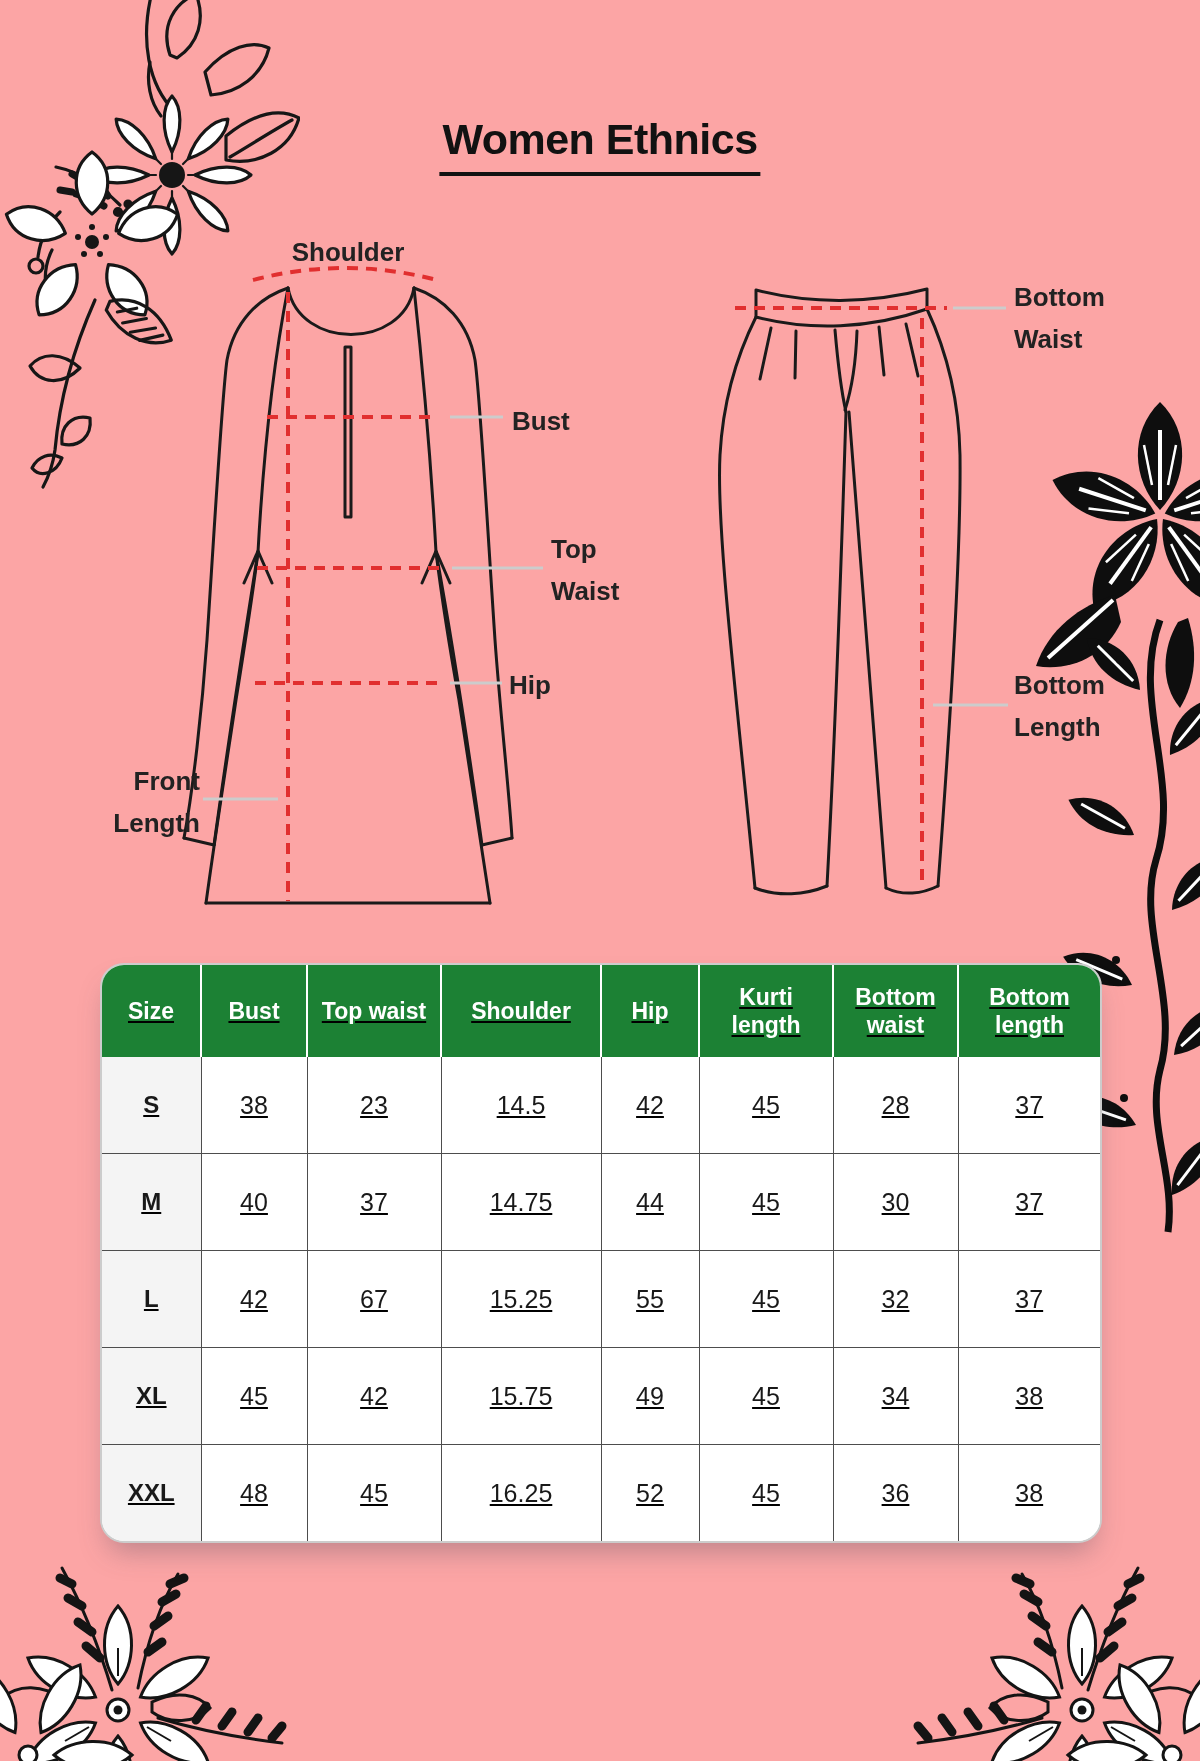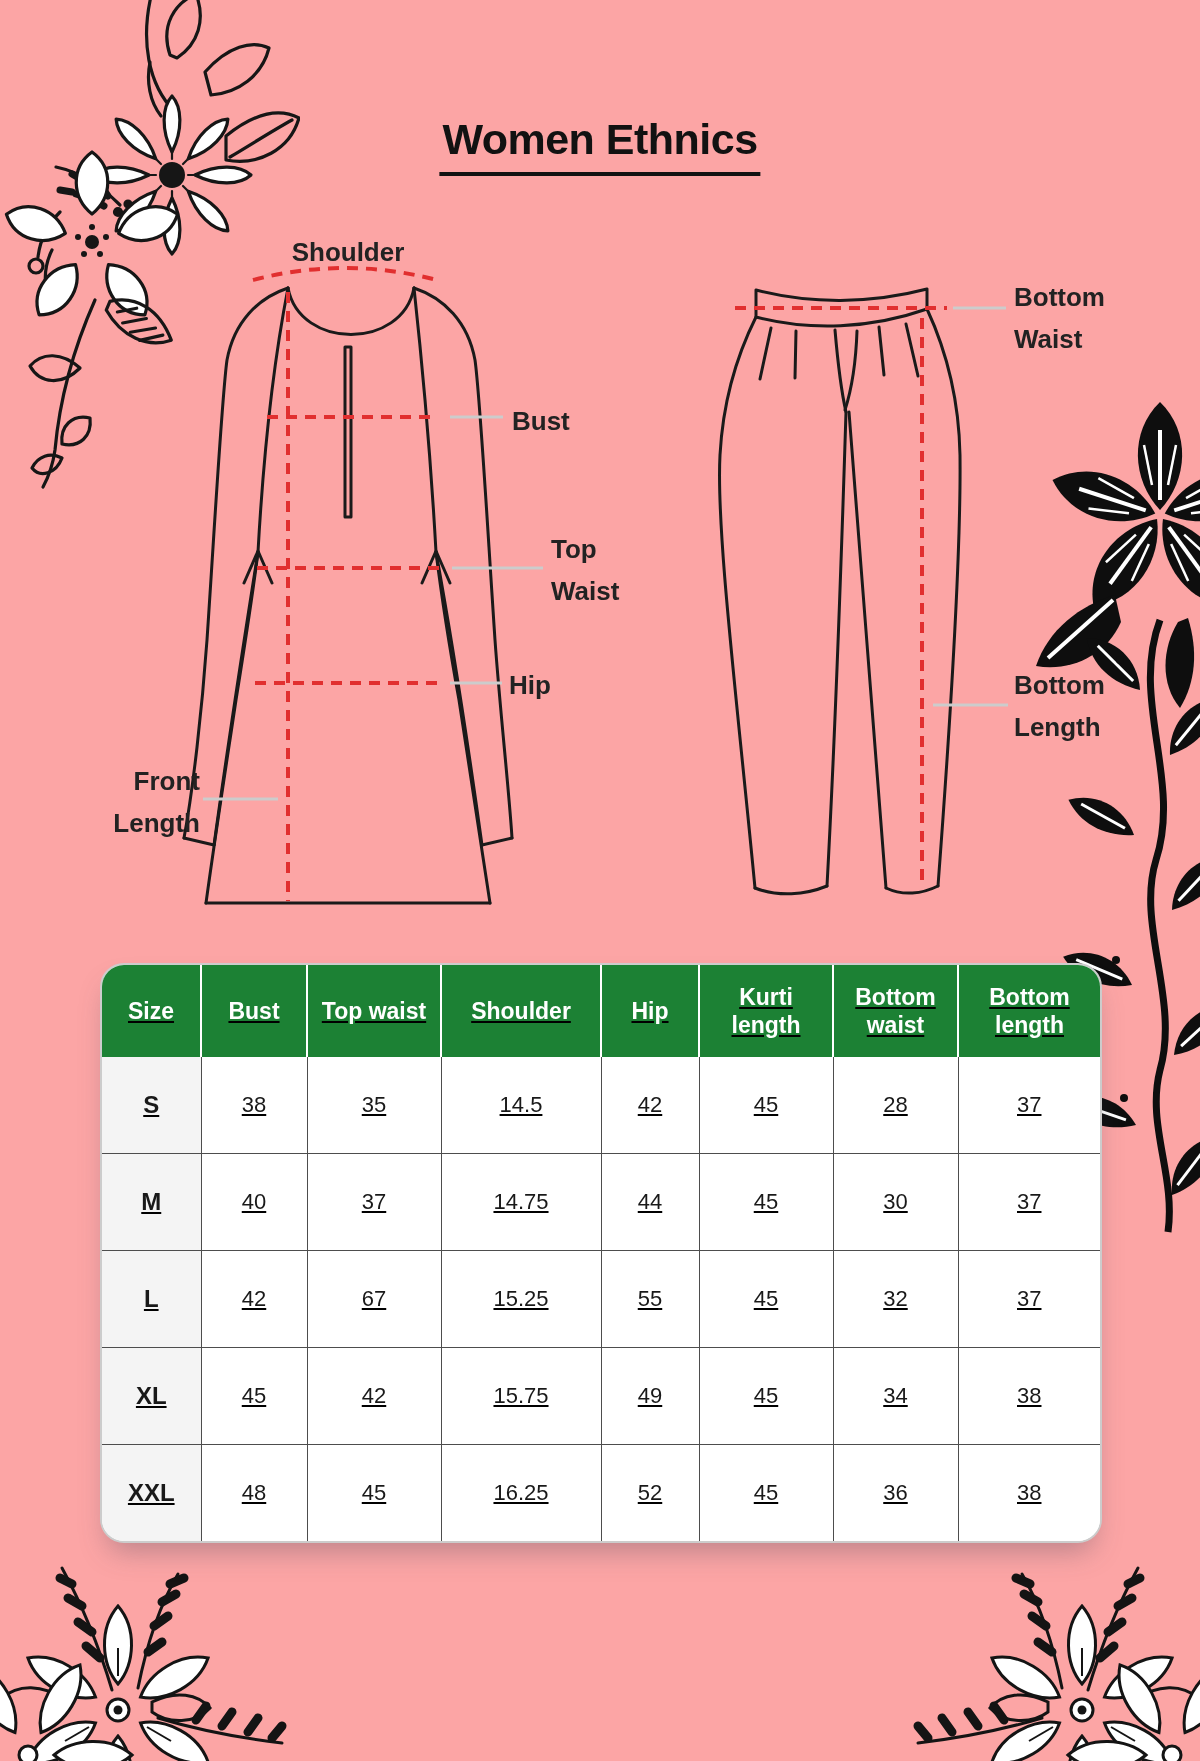--- a/index.html
+++ b/index.html
@@ -20,21 +20,21 @@
   .diagram-art{position:absolute;left:0;top:0;}
   .table-wrap{position:absolute;left:100px;top:963px;width:998px;border-radius:24px;
               overflow:hidden;background:#fff;border:2px solid #cccccc;
               box-shadow:0 16px 28px -8px rgba(70,70,90,0.35);text-decoration:underline;}
   table.size-table{width:100%;border-collapse:collapse;table-layout:fixed;}
   table.size-table thead th{background:var(--green,#1c8134);color:#ffffff;font-size:23px;
       font-weight:700;height:92px;line-height:28px;border:none;border-right:2.5px solid #ffffff;
       padding:0 4px;text-align:center;vertical-align:middle;}
   table.size-table thead th:last-child{border-right:none;}
   table.size-table tbody td{border:1.5px solid #4d4d4d;height:94px;text-align:center;
-      vertical-align:middle;font-size:22px;color:#191919;background:#ffffff;}
+      vertical-align:middle;font-size:25px;color:#191919;background:#ffffff;}
   table.size-table tbody td.size-cell{background:#f4f4f4;font-weight:700;font-size:24px;}
   table.size-table tbody td:first-child{border-left:none;}
   table.size-table tbody td:last-child{border-right:none;}
   table.size-table tbody tr:first-child td{border-top:none;}
   table.size-table tbody tr:last-child td{border-bottom:none;}
 </style>
 </head>
 <body>
 
 <div class="page">
@@ -287,21 +287,21 @@
           <th>Hip</th>
           <th>Kurti length</th>
           <th>Bottom waist</th>
           <th>Bottom length</th>
         </tr>
       </thead>
       <tbody>
         <tr>
           <td class="size-cell">S</td>
           <td>38</td>
-          <td>35</td>
+          <td>23</td>
           <td>14.5</td>
           <td>42</td>
           <td>45</td>
           <td>28</td>
           <td>37</td>
         </tr>
         <tr>
           <td class="size-cell">M</td>
           <td>40</td>
           <td>37</td>

